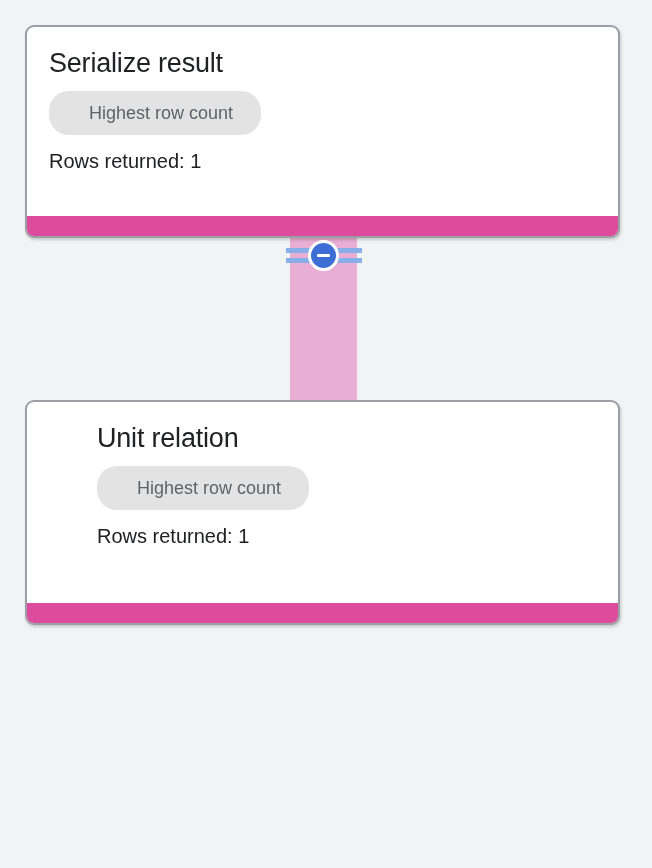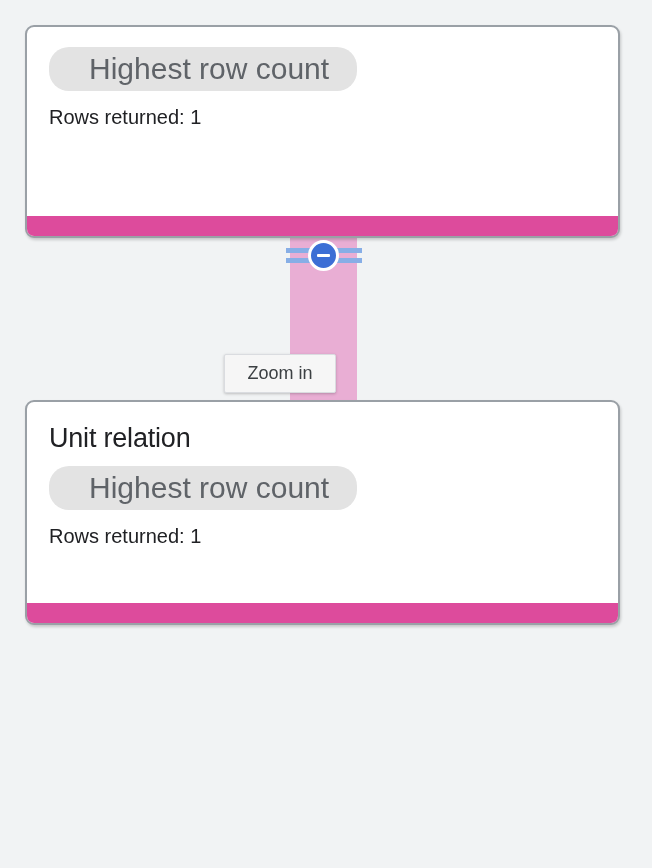--- a/index.html
+++ b/index.html
@@ -93,39 +93,39 @@
     width: 595px;
     box-sizing: border-box;
     background: #ffffff;
     border: 2px solid #9aa0a6;
     border-radius: 9px;
     box-shadow: 1px 2px 3px rgba(0,0,0,0.18);
     overflow: hidden;
     z-index: 4;
   }
   .card-1 { top: 25px;  height: 213px; }
-  .card-2 { top: 400px; height: 225px; }
+  .card-2 { top: 400px; height: 225px; padding-left: 48px; }
 
   .card-body {
     padding: 20px 22px 0 22px;
   }
   .card-title {
     font-size: 27px;
     line-height: 32px;
     color: #202124;
     letter-spacing: -0.2px;
     margin: 0 0 12px 0;
     font-weight: 400;
   }
   .chip {
     display: inline-block;
     background: #e3e3e3;
     color: #5f6368;
     border-radius: 20px;
-    font-size: 30px;
+    font-size: 18px;
     line-height: 26px;
     padding: 9px 28px 9px 40px;
     margin: 0 0 8px 0;
   }
   .card-meta {
     font-size: 20px;
     line-height: 28px;
     color: #202124;
     margin: 4px 0 0 0;
   }
@@ -150,30 +150,30 @@
   <div class="rail rail-left-bot"></div>
   <div class="rail rail-right-top"></div>
   <div class="rail rail-right-bot"></div>
 
   <div class="collapse-btn">
     <span class="minus"></span>
   </div>
 
   <div class="card card-1">
     <div class="card-body">
+      <div class="card-title">Serialize result</div>
       <div class="chip">Highest row count</div>
       <div class="card-meta">Rows returned: 1</div>
     </div>
     <div class="card-accent"></div>
   </div>
 
   <div class="card card-2">
     <div class="card-body">
       <div class="card-title">Unit relation</div>
       <div class="chip">Highest row count</div>
       <div class="card-meta">Rows returned: 1</div>
     </div>
     <div class="card-accent"></div>
   </div>
 
-  <div class="tooltip">Zoom in</div>
 
 </div>
 
 </body></html>

